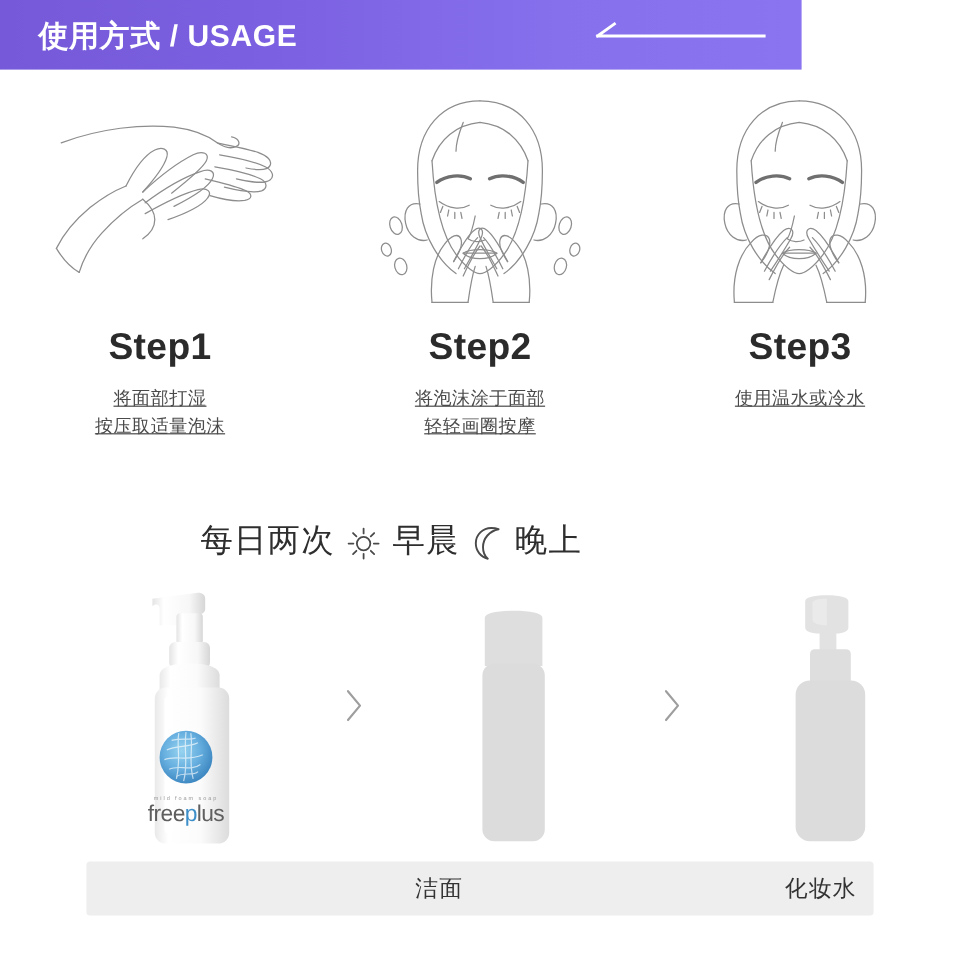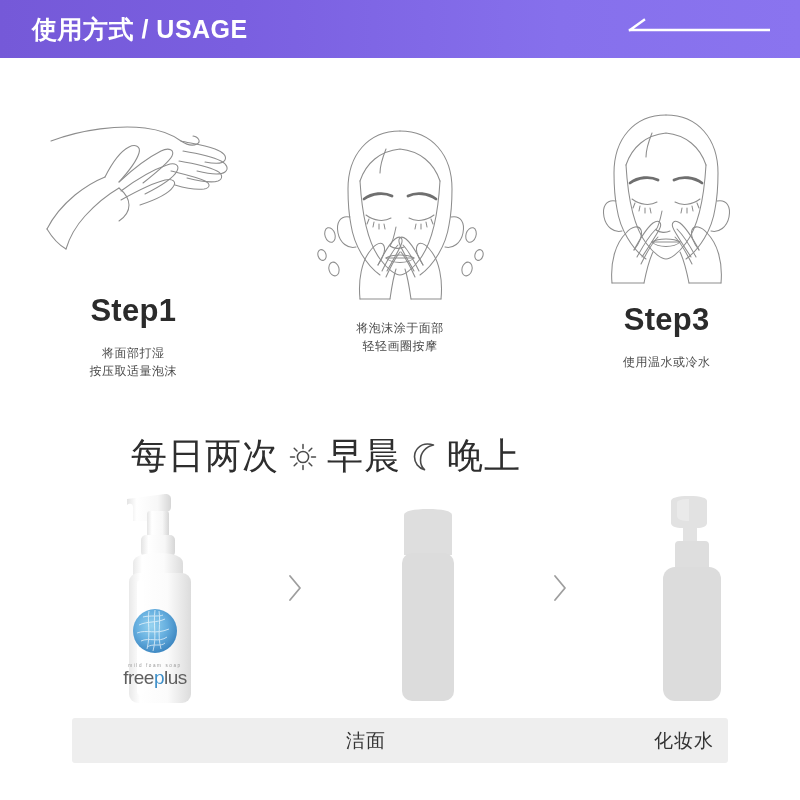--- a/index.html
+++ b/index.html
@@ -7,21 +7,21 @@
   body {
     font-family: "Liberation Sans", "DejaVu Sans", sans-serif;
     background:#ffffff;
     color:#333;
     overflow:hidden;
   }
   .page { position:relative; width:800px; height:800px; background:#fff; }
 
   
   .header {
-    position:absolute; left:0; top:0; width:800px; height:58px;
+    position:absolute; left:0; top:0; width:668px; height:58px;
     background:linear-gradient(90deg,#7559d8 0%, #7a5fe0 30%, #8670ec 70%, #8a74ef 100%);
     display:flex; align-items:center;
   }
   .header-title {
     margin-left:32px;
     color:#ffffff;
     font-size:25px;
     font-weight:bold;
     letter-spacing:.5px;
     white-space:nowrap;
@@ -29,38 +29,39 @@
   .header-arrow {
     position:absolute; right:30px; top:50%; transform:translateY(-50%);
     width:150px; height:22px;
   }
 
   
   .steps {
     position:absolute; left:0; top:72px; width:800px; height:330px;
     display:flex;
   }
-  .step { flex:1; display:flex; flex-direction:column; align-items:center;justify-content:center; }
+  .step { flex:1; display:flex; flex-direction:column; align-items:center; }
   .step-art { height:185px; display:flex; align-items:flex-end; justify-content:center; }
   .step-title {
     font-size:31px; font-weight:bold; color:#2b2b2b;
     margin-top:14px; letter-spacing:.3px;
   }
   .step-desc {
     margin-top:15px; text-align:center;
-    font-size:12px; line-height:1.52; color:#4a4a4a;
+    font-size:15px; line-height:1.52; color:#4a4a4a;
     letter-spacing:.5px;
+    text-decoration:underline;
   }
 
   
   .freq {
     position:absolute; left:0; top:432px; width:652px;
-    display:flex; align-items:center; justify-content:center;
+    display:flex; align-items:flex-end; justify-content:center;
     gap:9px;
-    font-size:36px; color:#2e2e2e; letter-spacing:1px;
+    font-size:27px; color:#2e2e2e; letter-spacing:1px;
   }
   .freq-icon { display:inline-flex; align-items:center; }
 
   
   .products {
     position:absolute; left:0; top:485px; width:800px; height:225px;
     display:flex; align-items:flex-end;
   }
   .product-cell {
     width:215px; height:225px;
@@ -181,20 +182,21 @@
             <ellipse cx="22" cy="116" rx="5" ry="7.5" transform="rotate(-18 22 116)"></ellipse>
             <ellipse cx="14" cy="136" rx="4" ry="5.5" transform="rotate(-18 14 136)"></ellipse>
             <ellipse cx="26" cy="150" rx="5" ry="7" transform="rotate(-15 26 150)"></ellipse>
 
             <ellipse cx="163" cy="116" rx="5" ry="7.5" transform="rotate(18 163 116)"></ellipse>
             <ellipse cx="171" cy="136" rx="4" ry="5.5" transform="rotate(18 171 136)"></ellipse>
             <ellipse cx="159" cy="150" rx="5" ry="7" transform="rotate(15 159 150)"></ellipse>
           </g>
         </svg>
       </div>
+      <div class="step-title">Step2</div>
       <div class="step-desc">
         <div>将泡沫涂于面部</div>
         <div>轻轻画圈按摩</div>
       </div>
     </div>
 
     <div class="step">
       <div class="step-art">
         <svg width="185" height="185" viewBox="0 0 185 185">
           <g fill="none" stroke="#8d8d8d" stroke-width="1.05" stroke-linecap="round" stroke-linejoin="round">

